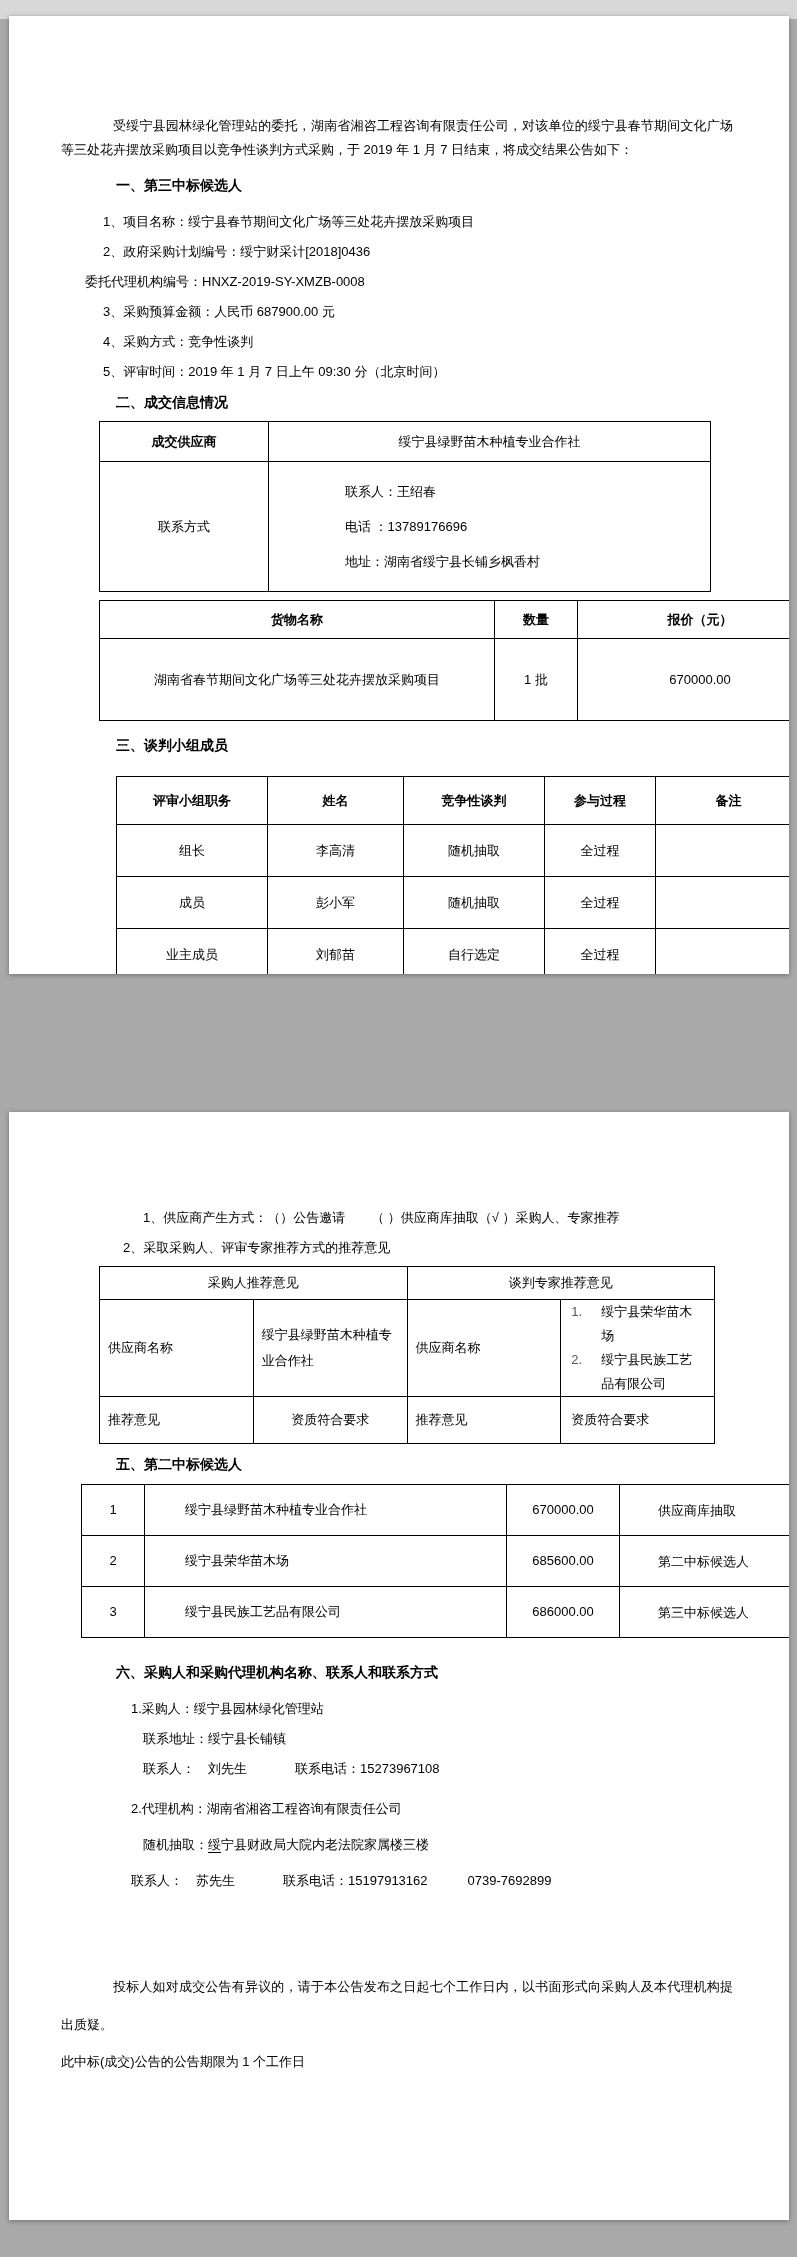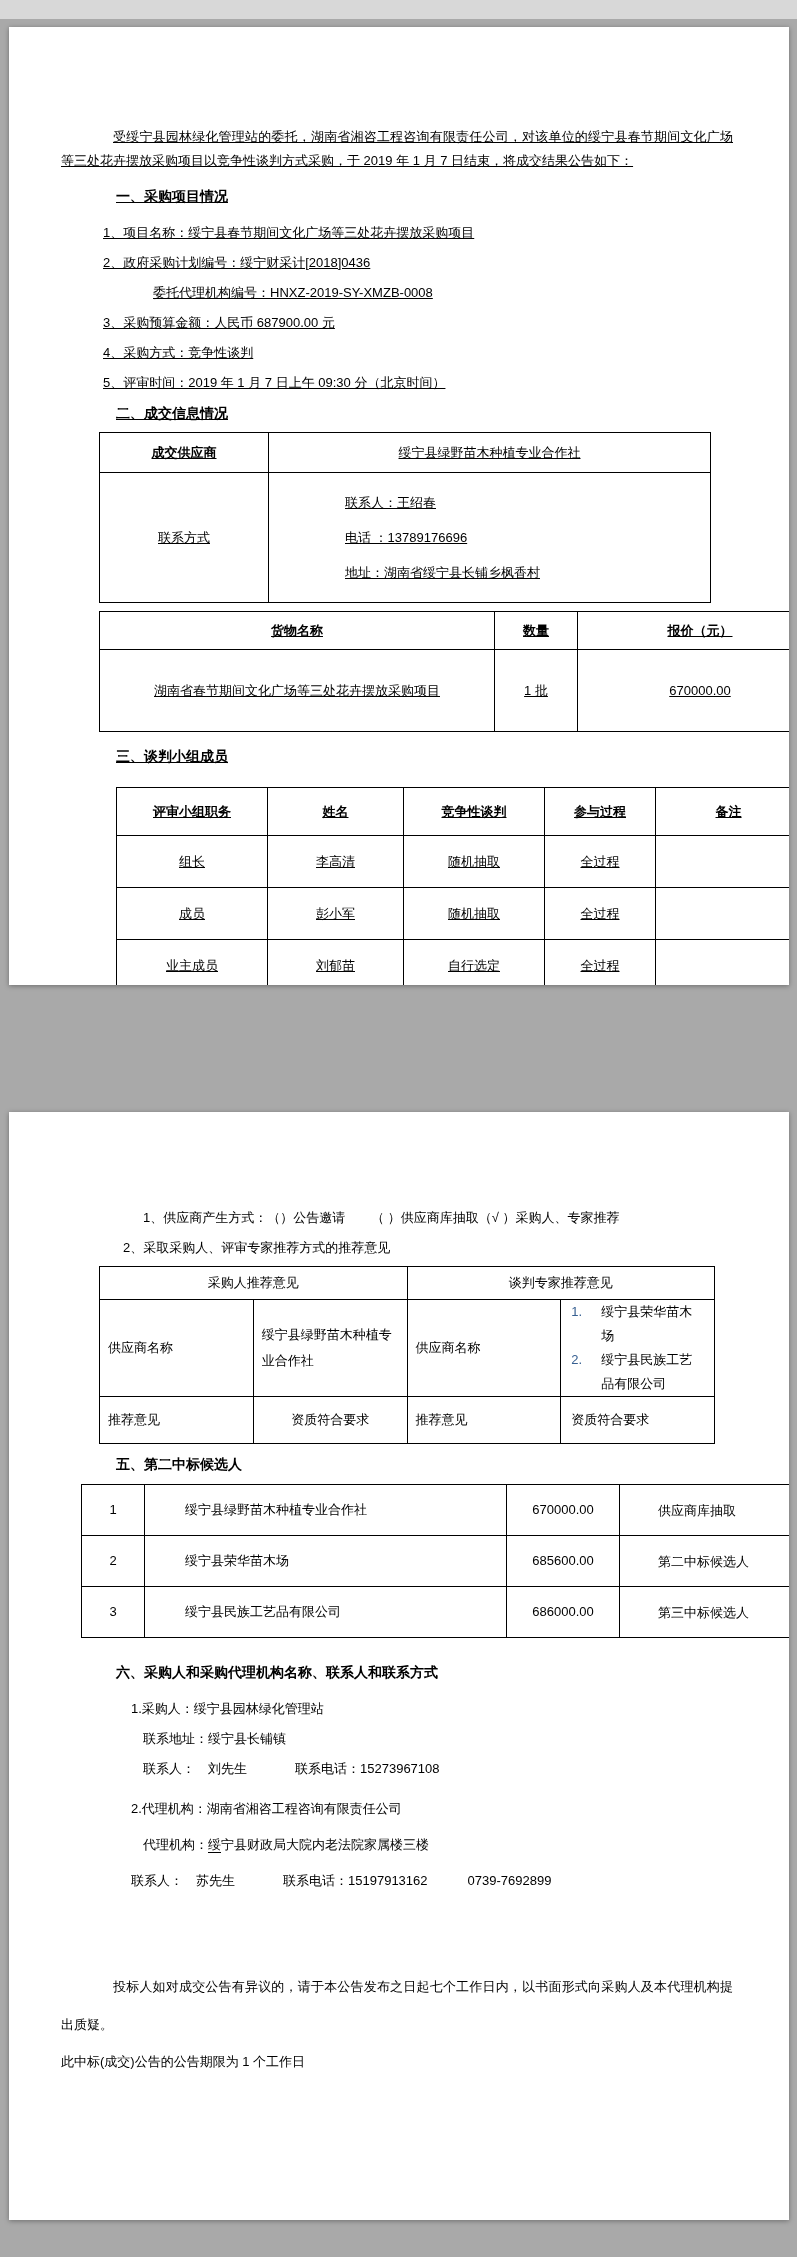--- a/index.html
+++ b/index.html
@@ -10,30 +10,30 @@
     color:#000;
     -webkit-font-smoothing:none;
   }
   .top-strip{position:absolute;top:0;left:0;width:797px;height:19px;background:#d8d8d8;}
   .page{
     position:absolute;left:9px;width:780px;background:#ffffff;
     box-shadow:0 1px 5px rgba(0,0,0,.35);
     box-sizing:border-box;padding:0 52px;
     font-size:13px;line-height:20px;overflow:hidden;
   }
-  #page1{top:27px;height:958px;text-decoration:underline;}
+  #page1{top:16px;height:958px;}
   #page2{top:1112px;height:1108px;}
 
   p{margin:0;}
   .intro{margin:98px 4px 0 0;line-height:24px;text-indent:52px;text-align:justify;}
   .h{font-weight:bold;font-size:14px;}
   .h1x{margin:13px 0 0 55px;}
   .items{margin:12px 0 0 0;}
   .items p{line-height:30px;margin-left:42px;white-space:nowrap;}
-  .items p.sub{margin-left:92px;}
+  .items p.sub{margin-left:24px;}
   .h2x{margin:5px 0 0 55px;}
 
   table{border-collapse:collapse;table-layout:fixed;}
   td,th{border:1px solid #000;font-size:13px;font-weight:normal;overflow:hidden;}
 
   .t1{margin:9px 0 0 38px;width:612px;}
   .t1 .lbl{width:166px;text-align:center;}
   .t1 .r1{height:40px;}
   .t1 .r1 .lbl{font-weight:bold;}
   .t1 .val{text-align:center;}
@@ -102,21 +102,21 @@
   .period{margin:8px 0 0 0;}
 </style>
 </head>
 <body>
 
 <div class="top-strip"></div>
 
 <div class="page" id="page1">
   <p class="intro">受绥宁县园林绿化管理站的委托，湖南省湘咨工程咨询有限责任公司，对该单位的绥宁县春节期间文化广场等三处花卉摆放采购项目以竞争性谈判方式采购，于 2019 年 1 月 7 日结束，将成交结果公告如下：</p>
 
-  <p class="h h1x">一、采购项目情况</p>
+  <p class="h h1x">一、第三中标候选人</p>
 
   <div class="items">
     <p>1、项目名称：绥宁县春节期间文化广场等三处花卉摆放采购项目</p>
     <p>2、政府采购计划编号：绥宁财采计[2018]0436</p>
     <p class="sub">委托代理机构编号：HNXZ-2019-SY-XMZB-0008</p>
     <p>3、采购预算金额：人民币 687900.00 元</p>
     <p>4、采购方式：竞争性谈判</p>
     <p>5、评审时间：2019 年 1 月 7 日上午 09:30 分（北京时间）</p>
   </div>
 
@@ -252,19 +252,19 @@
     </table>
 
   <p class="h h6x">六、采购人和采购代理机构名称、联系人和联系方式</p>
 
   <div class="sec6">
     <p class="ind1 mt10">1.采购人：绥宁县园林绿化管理站</p>
     <p class="ind2">联系地址：绥宁县长铺镇</p>
     <p class="ind2"><span>联系人：　刘先生</span><span class="gapA">联系电话：15273967108</span></p>
 
     <p class="ind1 mt10">2.代理机构：湖南省湘咨工程咨询有限责任公司</p>
-    <p class="ind2 mt6"><span>代理机构：</span><span class="u">绥</span><span>宁县财政局大院内老法院家属楼三楼</span></p>
+    <p class="ind2 mt6"><span>随机抽取：</span><span class="u">绥</span><span>宁县财政局大院内老法院家属楼三楼</span></p>
     <p class="ind1 mt6"><span>联系人：　苏先生</span><span class="gapA">联系电话：15197913162</span><span class="gapB">0739-7692899</span></p>
   </div>
 
   <p class="objection">投标人如对成交公告有异议的，请于本公告发布之日起七个工作日内，以书面形式向采购人及本代理机构提出质疑。</p>
   <p class="period">此中标(成交)公告的公告期限为 1 个工作日</p>
 </div>
 
 </body></html>

